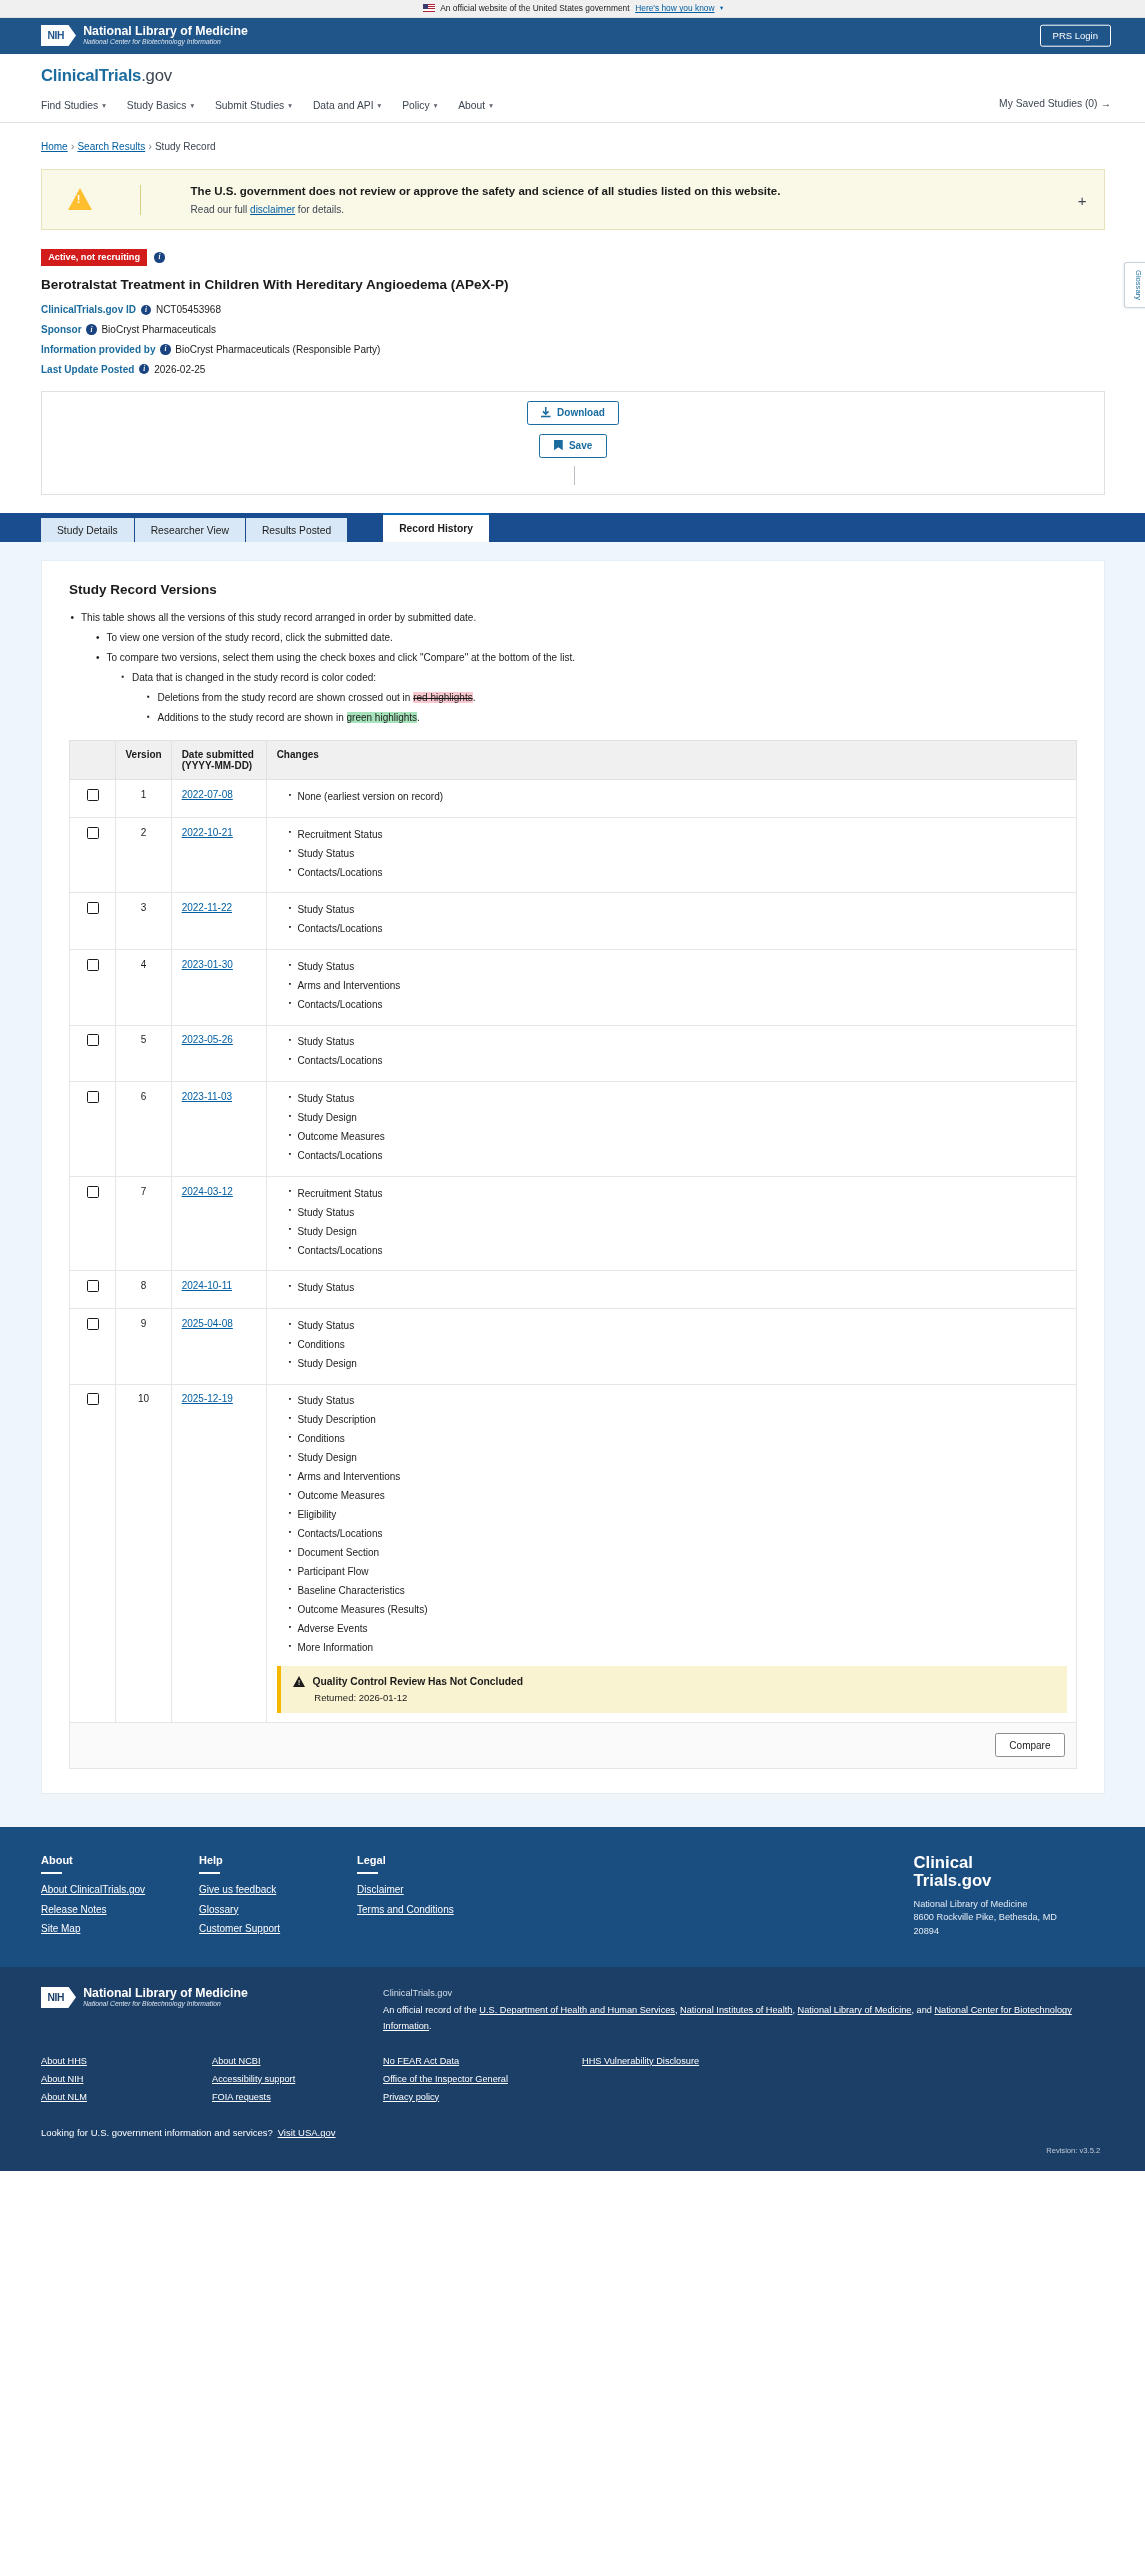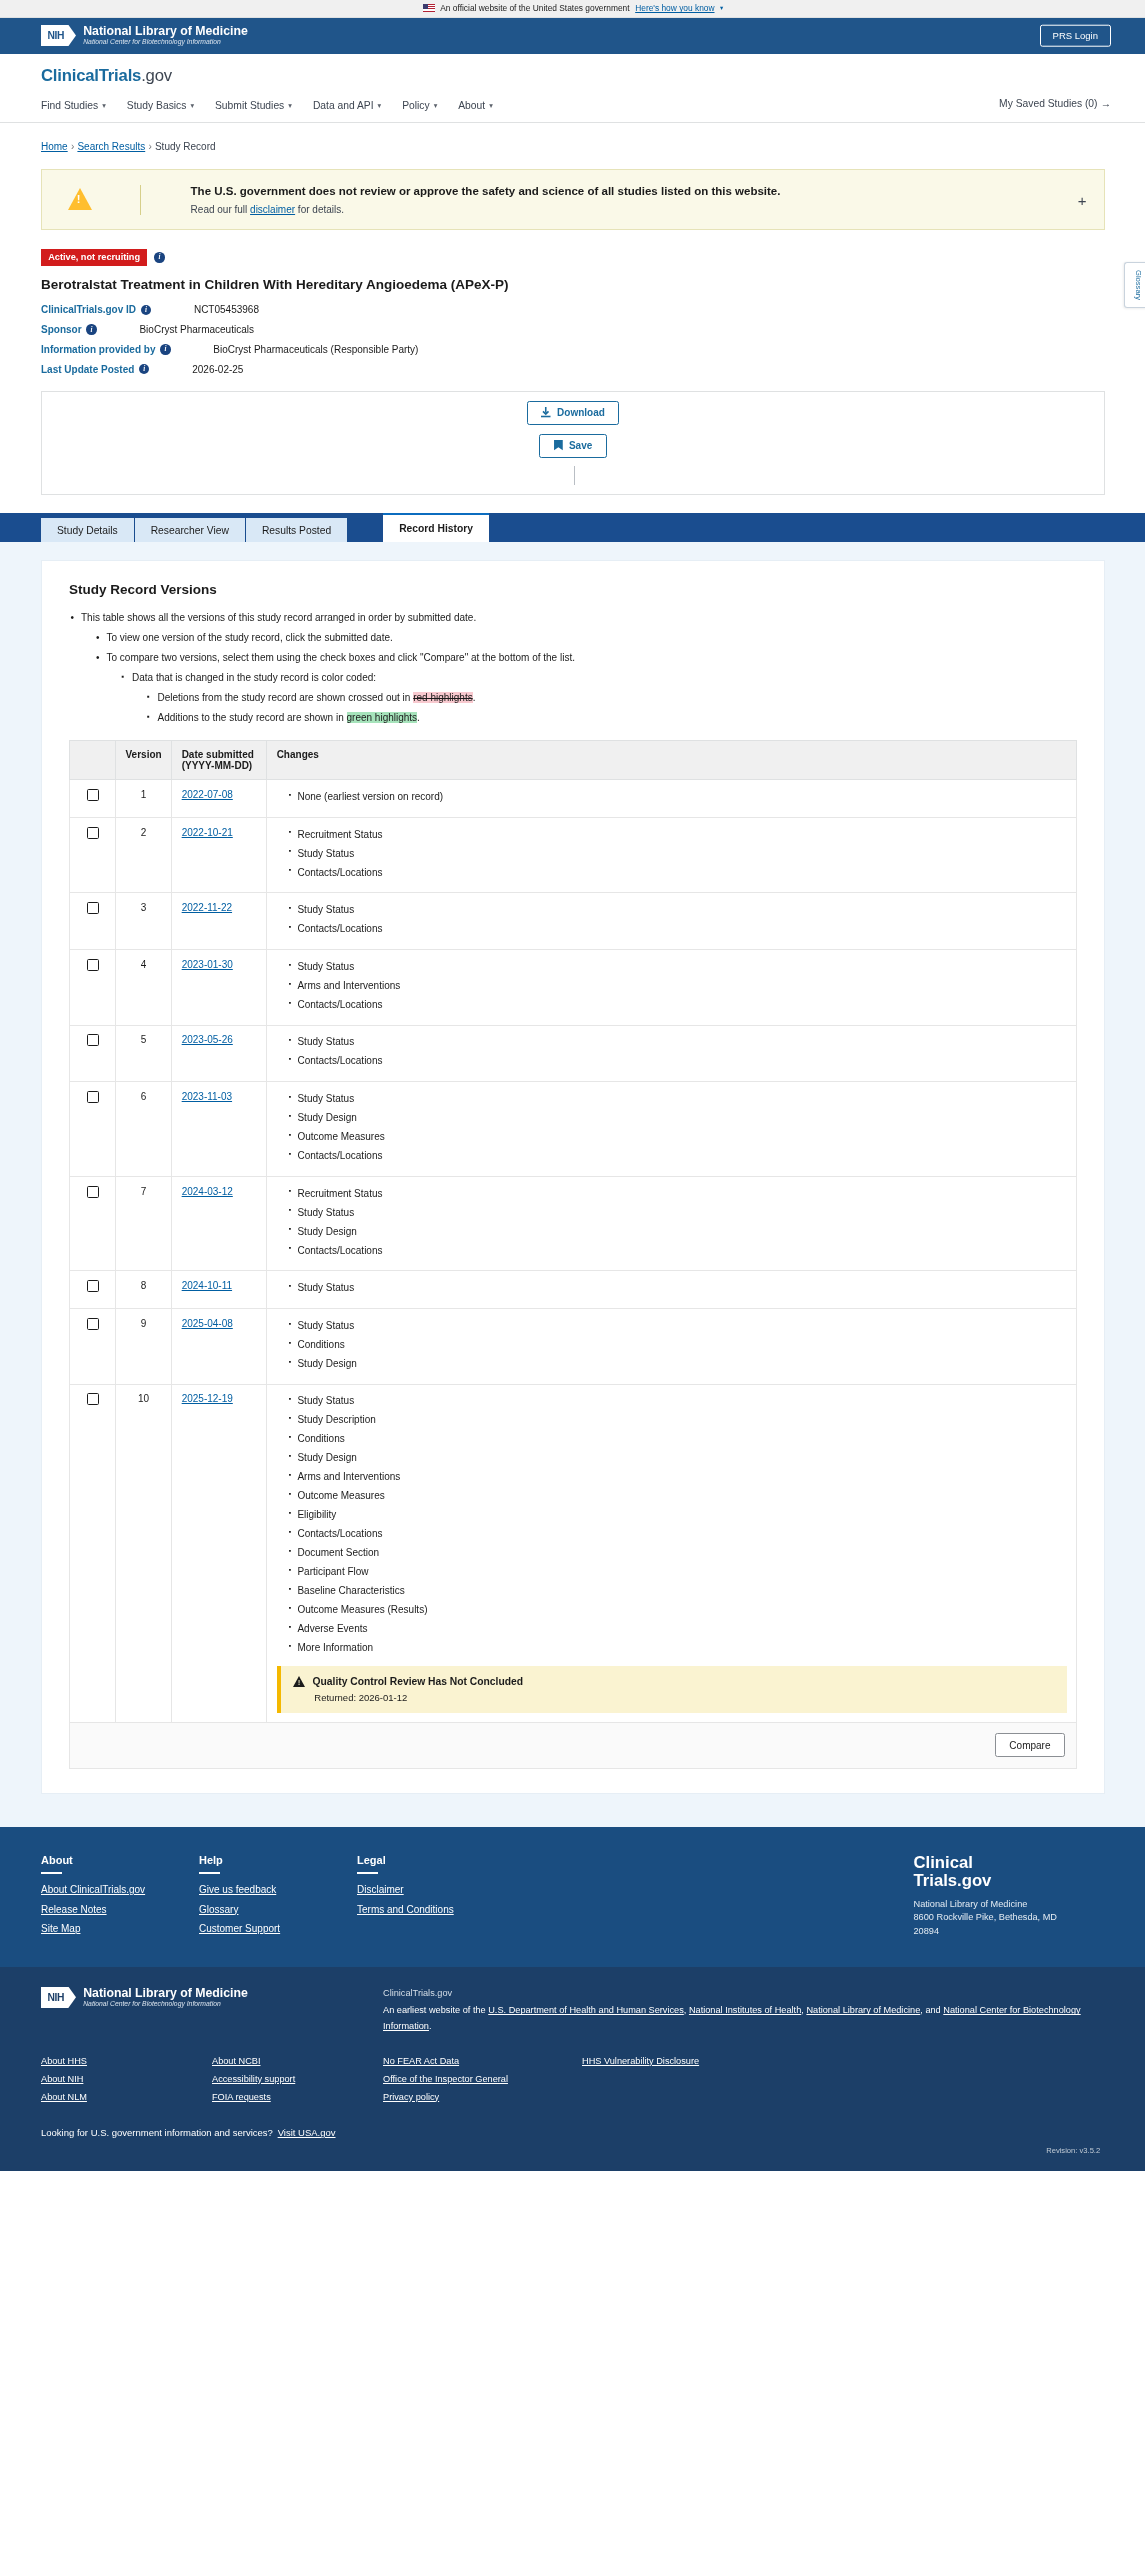--- a/index.html
+++ b/index.html
@@ -202,21 +202,21 @@
   .info-i {
     width:10.3px;height:10.3px;border-radius:50%;
     background:#1a4480;color:#fff;
     font-size:7.2px;font-weight:bold;font-style:italic;
     display:inline-flex;align-items:center;justify-content:center;
     flex:none;cursor:pointer;font-family:"Liberation Serif", serif;
   }
   .study-title { font-size:13.5px; font-weight:bold; color:#1b1b1b; margin-bottom:12.7px; }
   .meta-line { font-size:10px; margin-bottom:8.8px; display:flex; align-items:center; gap:4.8px; }
   .meta-label { color:#1a6b9e; font-weight:bold; }
-  .meta-val { color:#1b1b1b;margin-left:38px; }
+  .meta-val { color:#1b1b1b; }
 
   
   .action-bar {
     margin:16px 41px 0 41px;
     border:0.8px solid #dfe1e2;
     padding:8.8px 11px;
     display:flex;
     align-items:center;
     gap:8.8px;
     flex-direction:column;
@@ -746,21 +746,21 @@
     <div class="nih-logo-f">
       <div class="nih-mark-f">NIH</div>
       <div>
         <div class="nih-text-main">National Library of Medicine</div>
         <div class="nih-text-sub">National Center for Biotechnology Information</div>
       </div>
     </div>
     <div class="fsub-text">
       <div class="t1">ClinicalTrials.gov</div>
       <div>
-        <span>An earliest website of the </span><a>U.S. Department of Health and Human Services</a>, <a>National Institutes of Health</a>, <a>National Library of Medicine</a>,
+        <span>An official record of the </span><a>U.S. Department of Health and Human Services</a>, <a>National Institutes of Health</a>, <a>National Library of Medicine</a>,
         <span>and </span><a>National Center for Biotechnology Information</a><span>.</span>
       </div>
     </div>
   </div>
 
   <div class="fsub-links">
     <div class="lcol">
       <a>About HHS</a>
       <a>About NIH</a>
       <a>About NLM</a>

